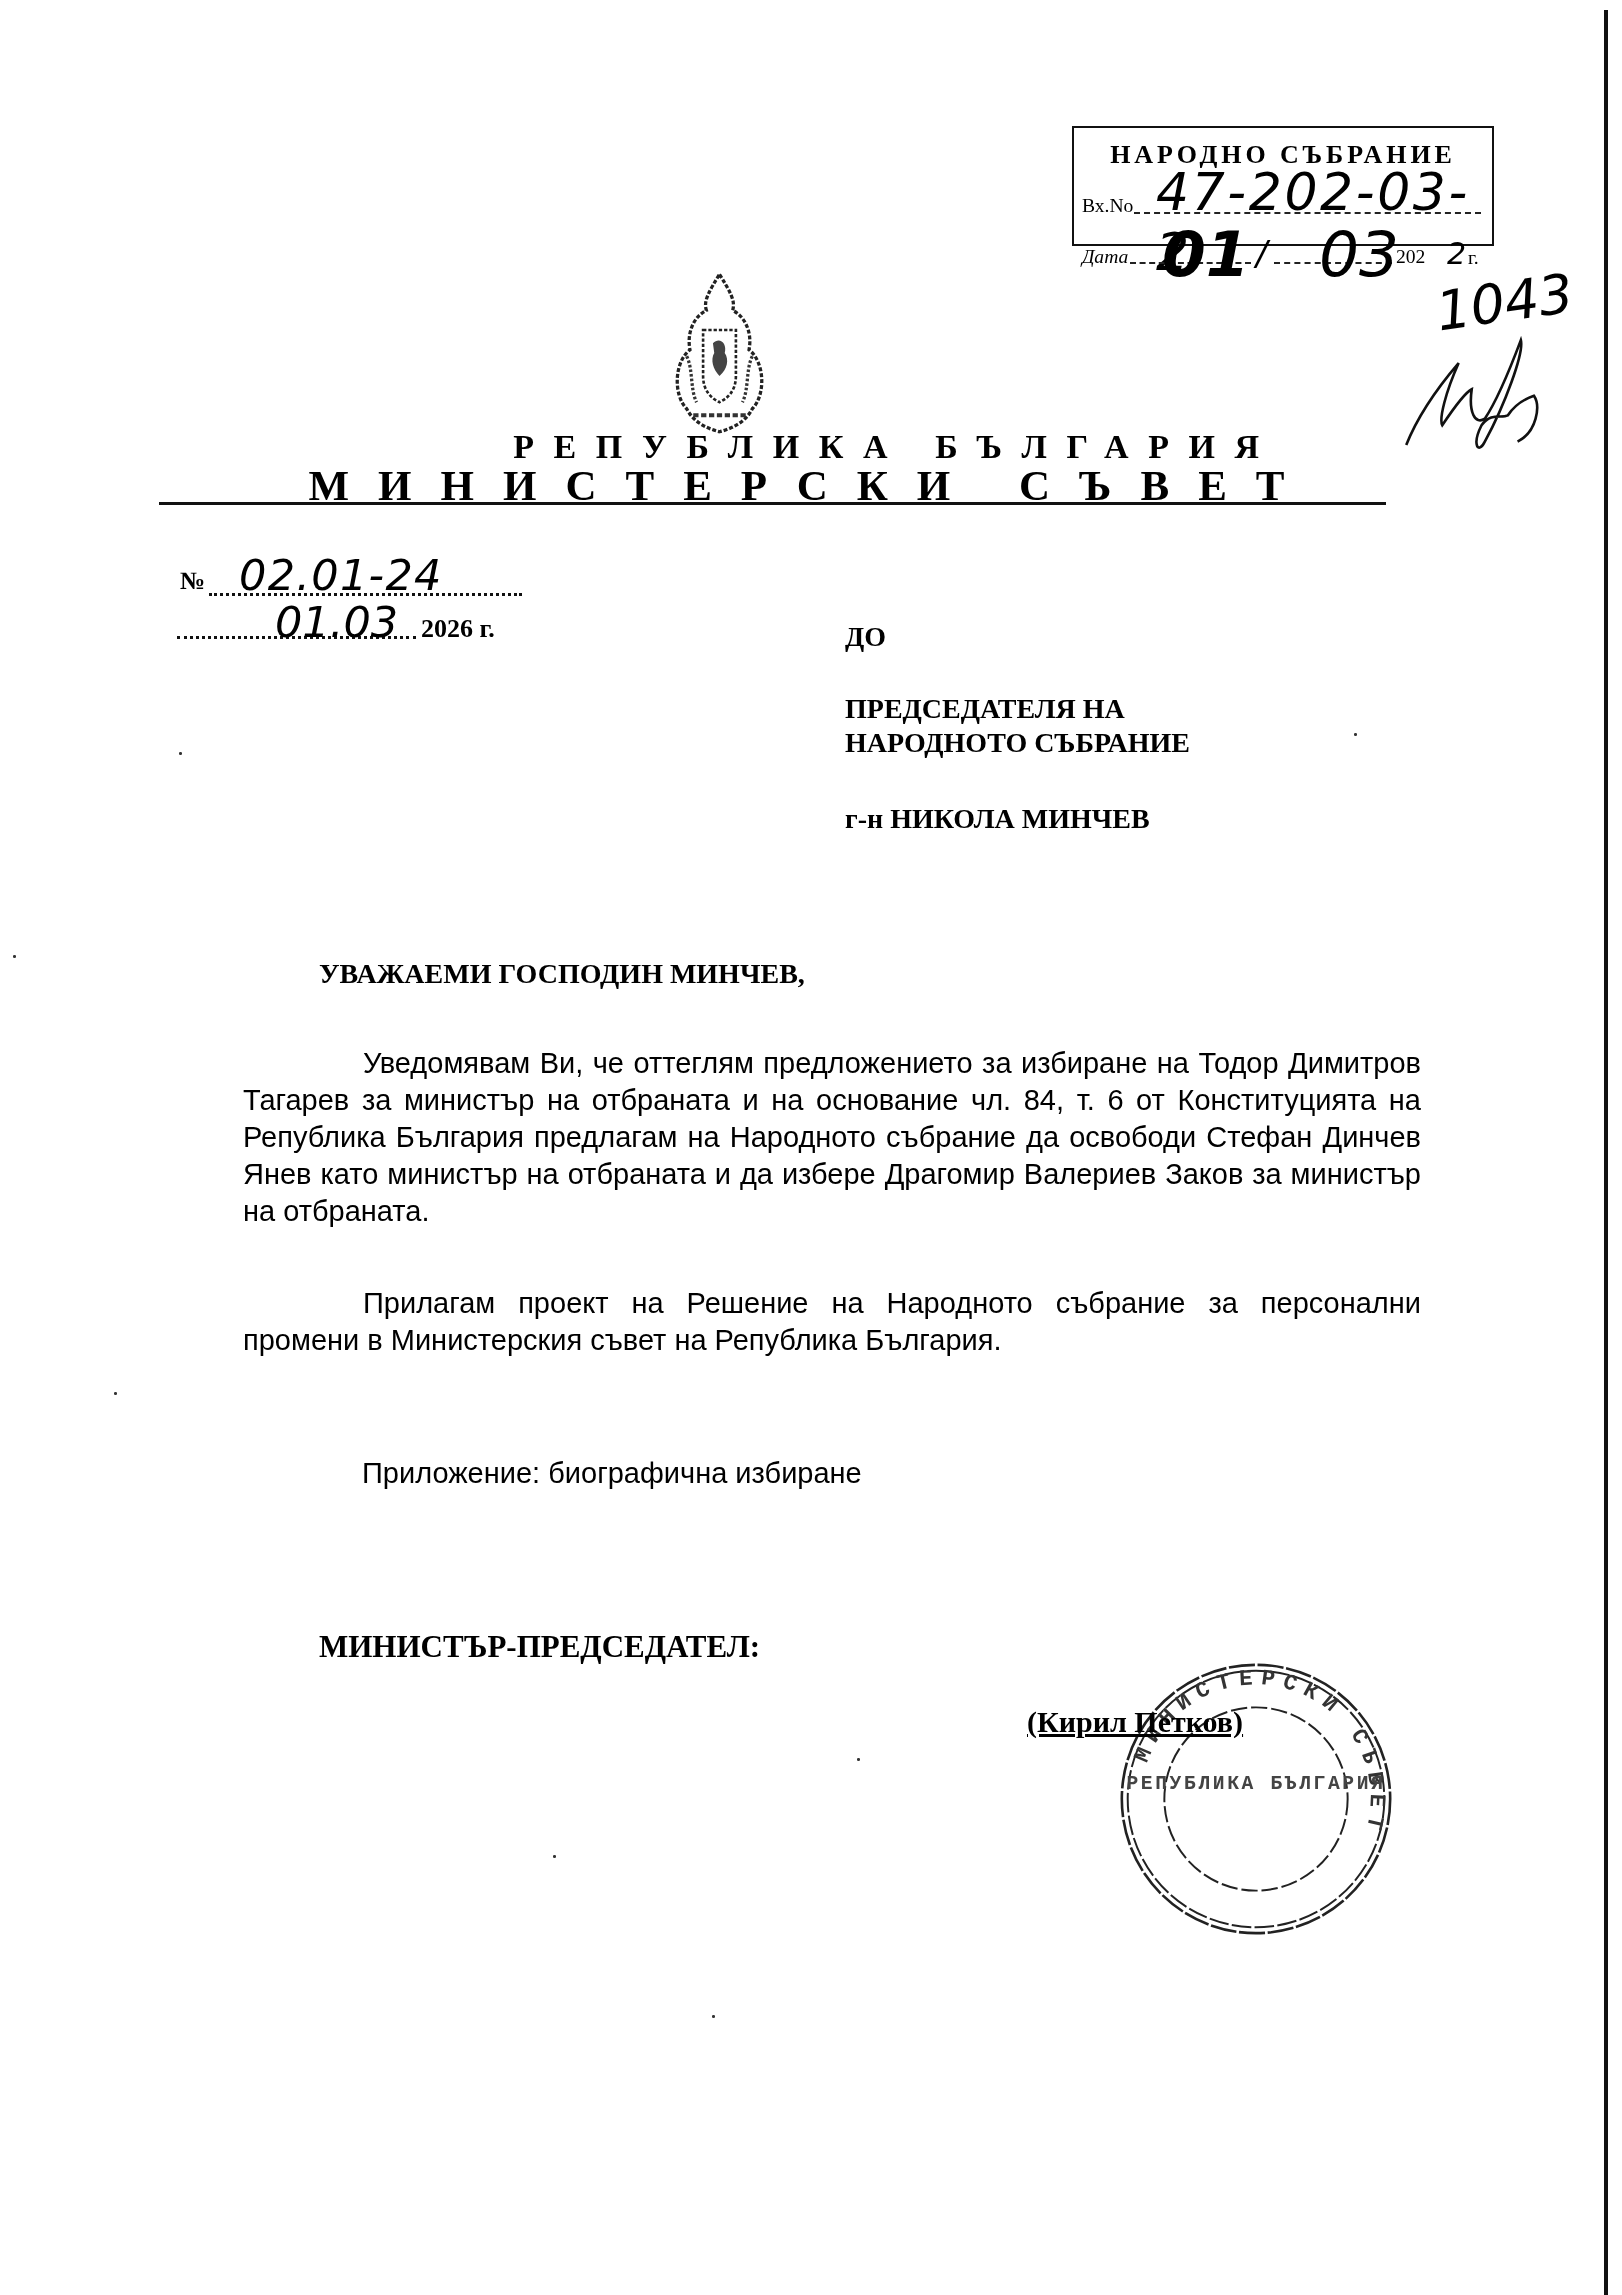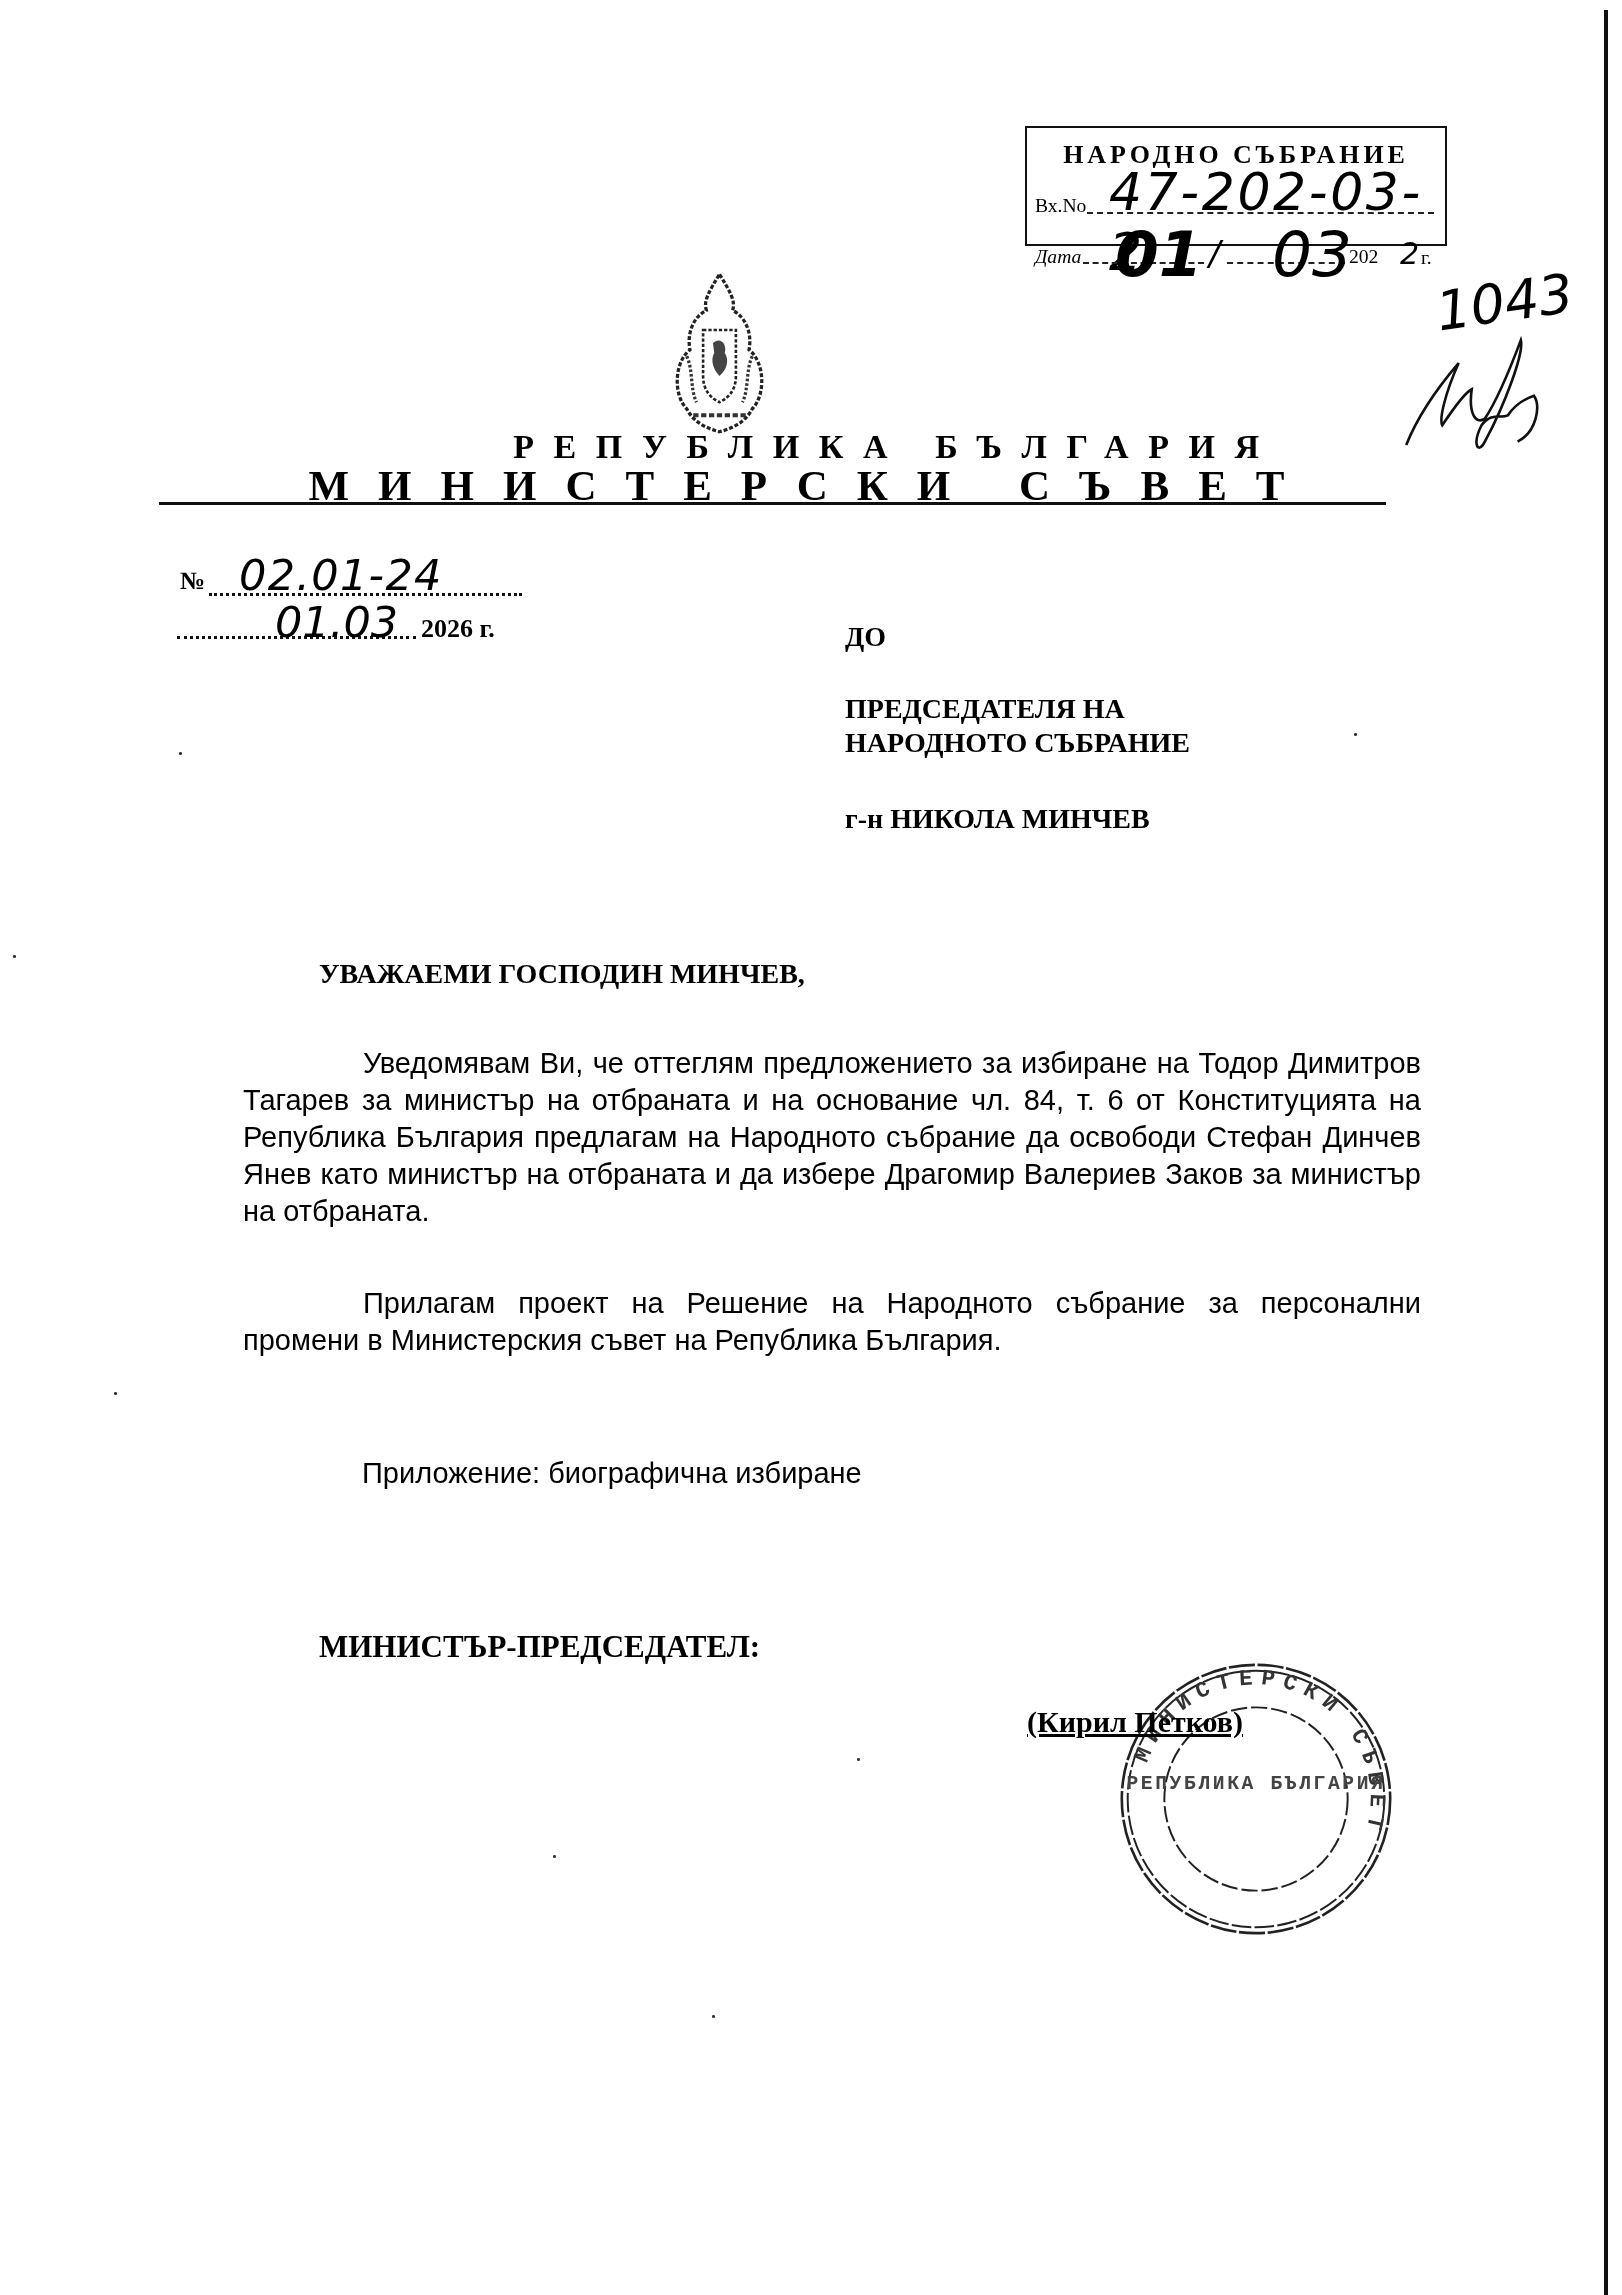--- a/index.html
+++ b/index.html
@@ -6,21 +6,21 @@
   body { width:1622px; height:2295px; position:relative; overflow:hidden; color:#000; }
   .abs { position:absolute; }
   .serif { font-family:"Liberation Serif", "DejaVu Serif", serif; }
   .sans { font-family:"Liberation Sans", "DejaVu Sans", sans-serif;margin-left:43px; }
   .hand { font-family:"DejaVu Sans", sans-serif; font-style:italic; font-weight:300; }
 
   
   #scan-edge { left:1604px; top:9.8px; width:3.9px; height:2286px; background:#111; }
 
   
-  #registry-stamp { left:1025px; top:126px; width:422px; height:120px; border:2.6px solid #111; border-style:solid; box-sizing:border-box; }
+  #registry-stamp { left:1072px; top:126px; width:422px; height:120px; border:2.6px solid #111; border-style:solid; box-sizing:border-box; }
   #registry-title { left:0; right:0; top:11.8px; text-align:center; font-size:26px; font-weight:bold; letter-spacing:3.9px; }
   #registry-no-label { left:7.9px; top:67px; font-size:19.6px; }
   #registry-no-line { left:60px; top:84px; width:347px; border-bottom:2px dashed #222; }
   #registry-no-value { left:82px; top:34px; font-size:52px; letter-spacing:2.6px; }
   #registry-date-label { left:7.9px; top:118px; font-size:19.6px; font-style:italic; }
   #registry-day-line { left:56px; top:134px; width:121px; border-bottom:2px dashed #222; }
   #registry-month-line { left:200px; top:134px; width:118px; border-bottom:2px dashed #222; }
   #registry-day { left:88px; top:90px; font-size:63px;font-weight:bold; }
   #registry-sep { left:182px; top:105px; font-size:34px; }
   #registry-month { left:245px; top:90px; font-size:63px; }

